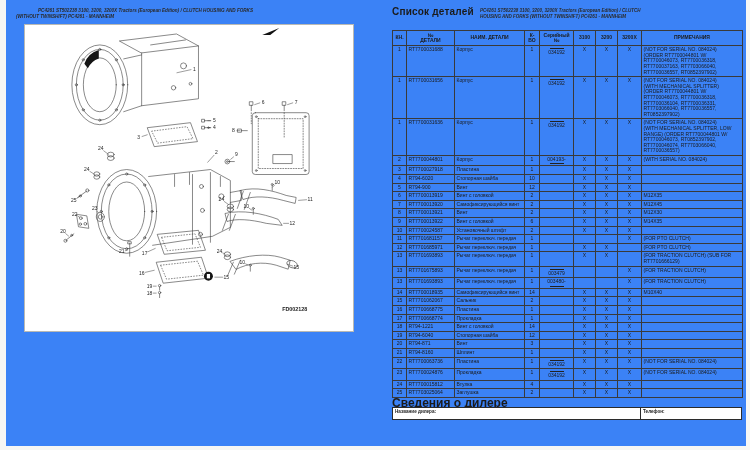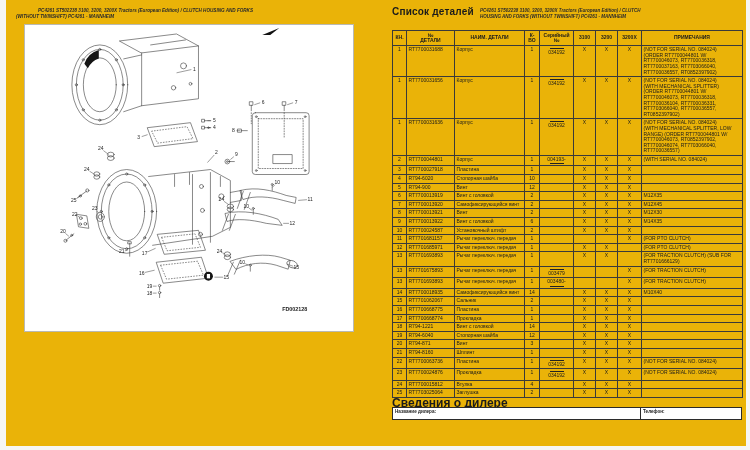--- a/index.html
+++ b/index.html
@@ -1,17 +1,17 @@
 <!DOCTYPE html>
 <html><head>
 <meta charset="utf-8">
 <style>
   * { margin:0; padding:0; box-sizing:border-box; }
   html,body { width:750px; height:450px; background:#f6f6f4; font-family:"Liberation Sans", sans-serif; color:#1b1b1b; overflow:hidden; }
-  .page { position:absolute; left:6px; top:0; width:740px; height:446px; background:#eab308; }
+  .page { position:absolute; left:6px; top:0; width:740px; height:446px; background:#3b82f6; }
 
   
   .left-panel { position:absolute; left:8px; top:6px; width:372px; height:400px; }
   .doc-header { position:absolute; left:2px; top:2px; width:362px; font-size:4.6px; line-height:1.25; font-weight:bold; font-style:italic; color:#2a2a2a; }
   .doc-header .ind { padding-left:22px; }
   .diagram-frame { position:absolute; left:10px; top:18px; width:330px; height:308px; border:1px solid #b9b9b4; background:#fff; }
   .diagram-frame svg { display:block; width:100%; height:100%; }
 
   
   .right-panel { position:absolute; left:386px; top:6px; width:350px; height:434px; }

